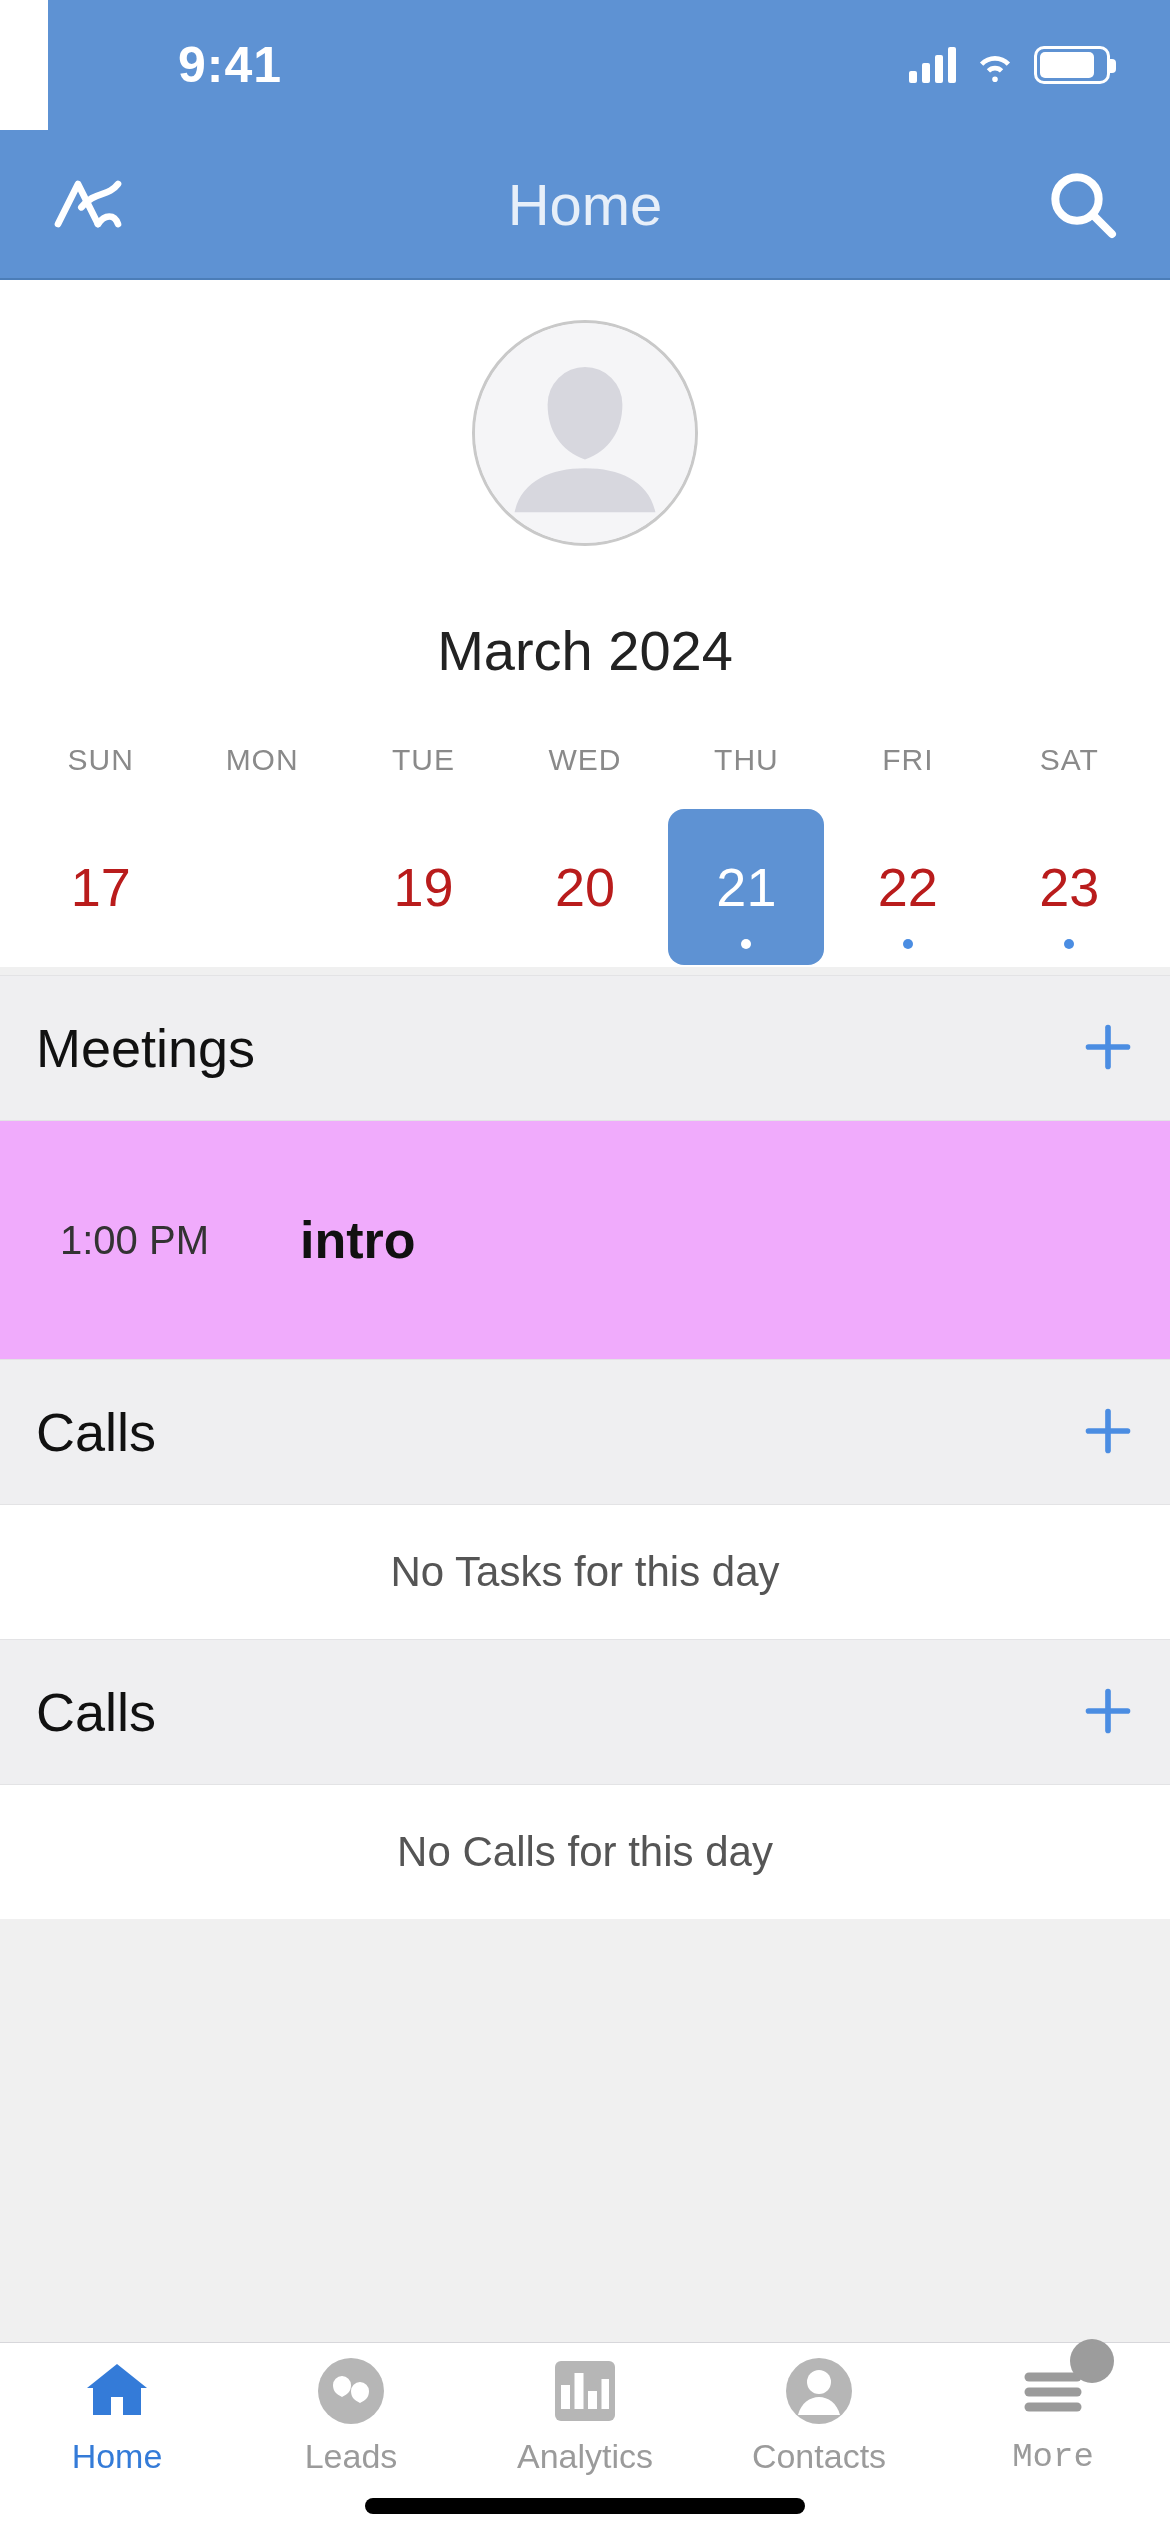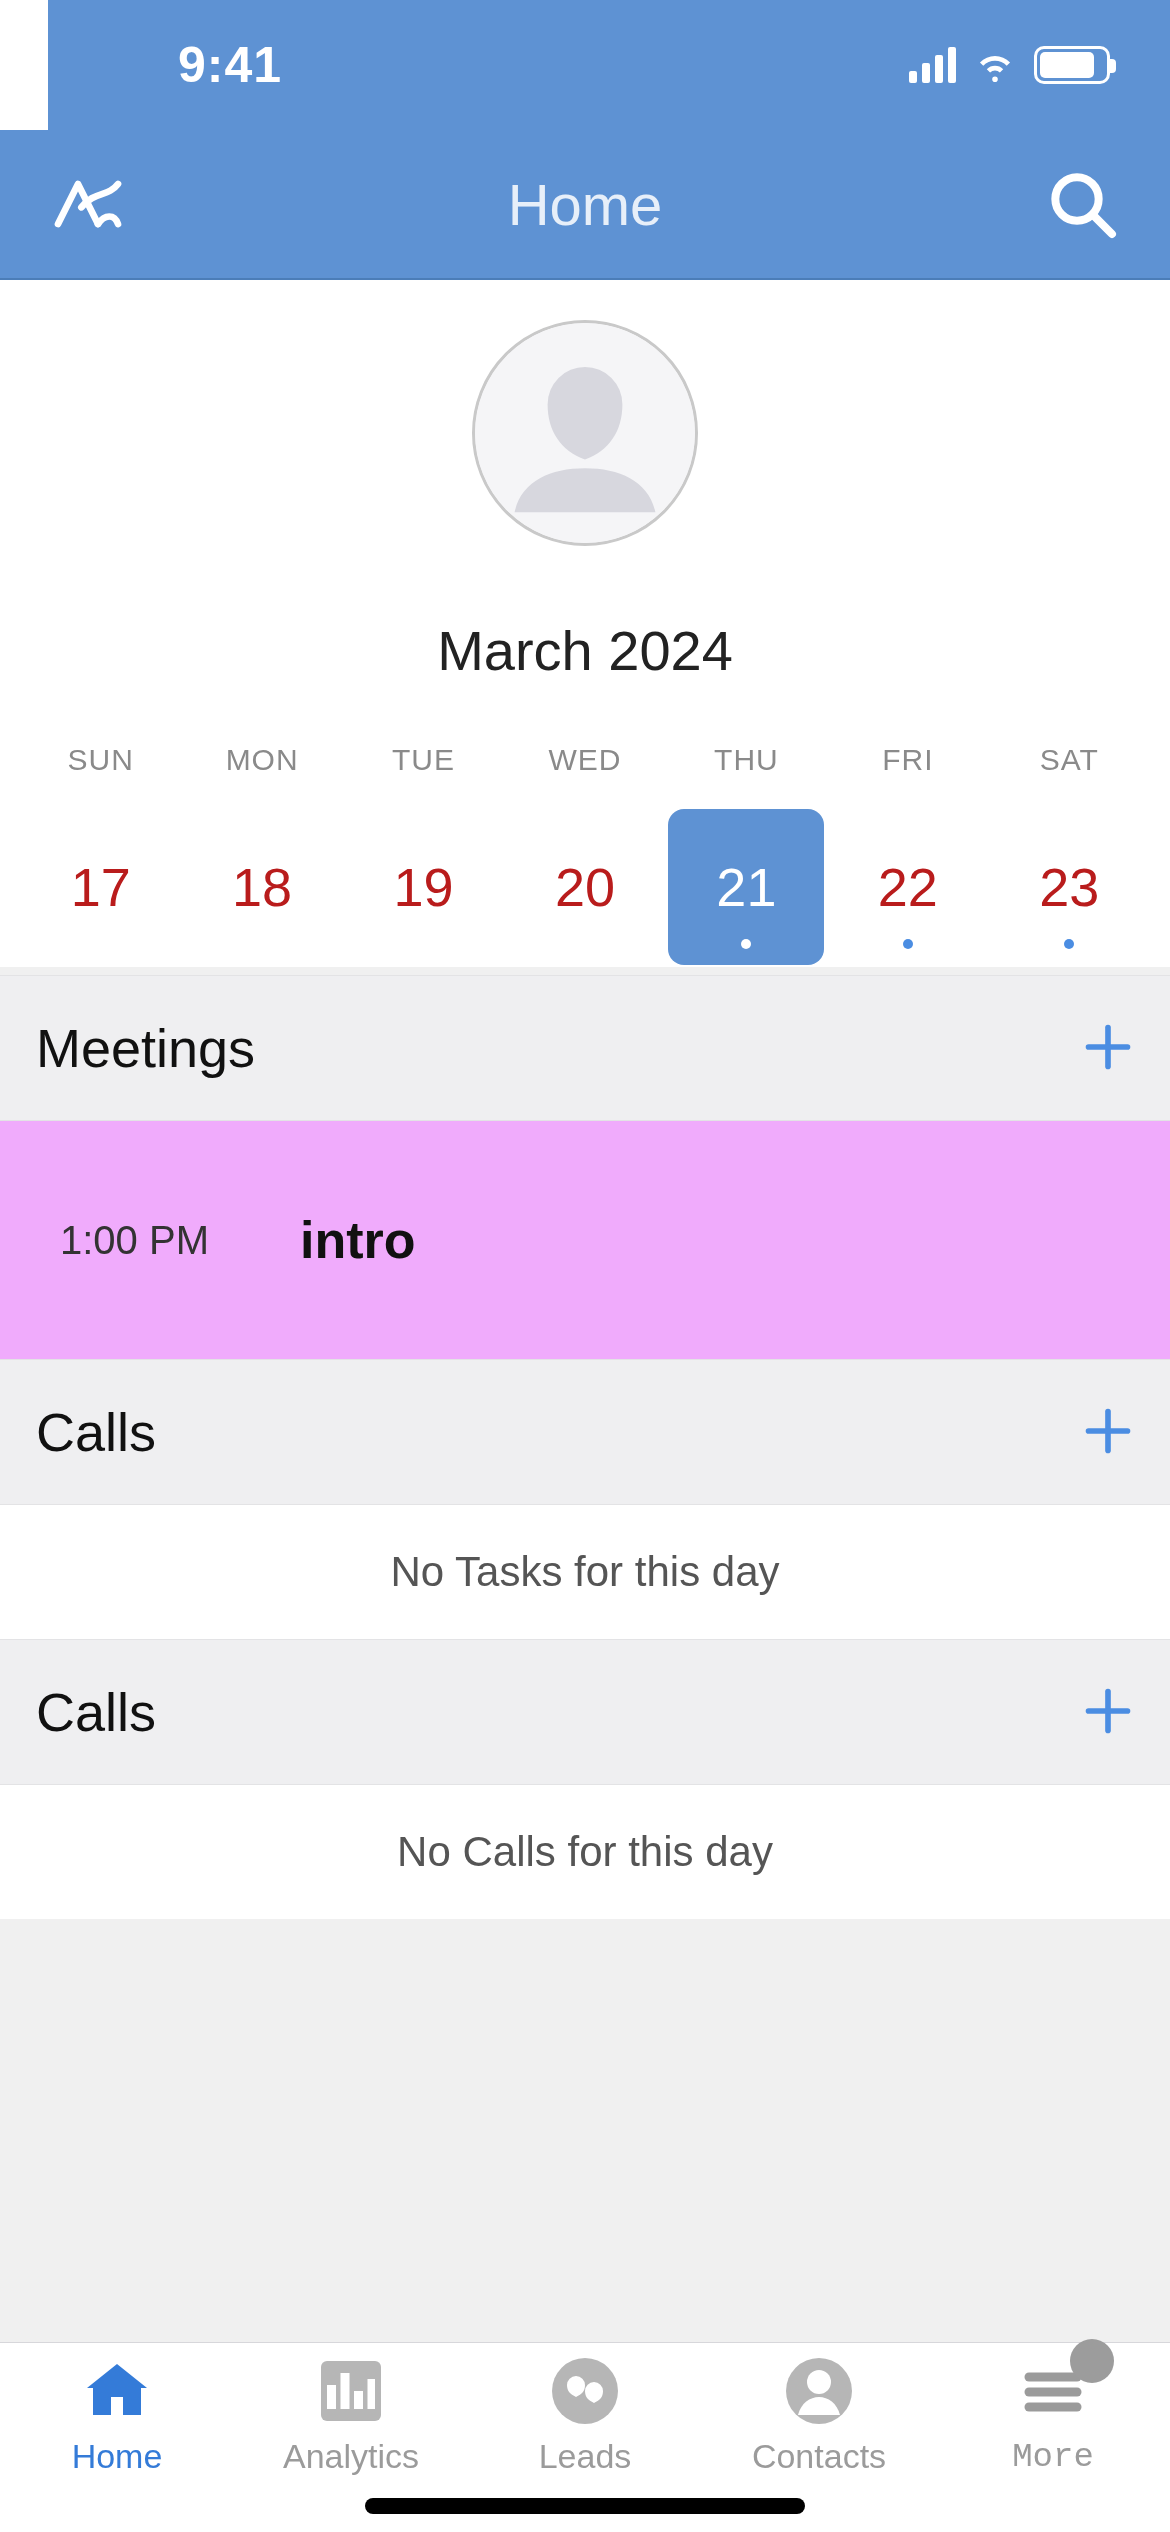--- a/index.html
+++ b/index.html
@@ -135,25 +135,20 @@
         <div class="day-col">
           <div class="day-abbr">SUN</div>
           <div class="day-num-wrap">
               <div class="day-num-box">
                 <div class="day-num">17</div>
               </div>
             </div>
         </div>
         <div class="day-col">
           <div class="day-abbr">MON</div>
-          <div class="day-num-wrap">
-              <div class="day-num-box">
-                <div class="day-num">18</div>
-              </div>
-            </div>
         </div>
         <div class="day-col">
           <div class="day-abbr">TUE</div>
           <div class="day-num-wrap">
               <div class="day-num-box">
                 <div class="day-num">19</div>
               </div>
             </div>
         </div>
         <div class="day-col">
@@ -237,43 +232,43 @@
     <div class="tab active">
       <div class="tab-icon">
         <svg viewBox="0 0 24 24" fill="#347bd8">
             <path d="M12 3 2 11h2v9h6v-6h4v6h6v-9h2z"></path>
           </svg>
       </div>
       <div class="tab-label">Home</div>
     </div>
     <div class="tab">
       <div class="tab-icon">
+        <svg viewBox="0 0 24 24" fill="#b6b6b6">
+            <circle cx="12" cy="12" r="11"></circle>
+            <path d="M9 7a3 3 0 0 1 3 3c0 2-1 3-3 4-2-1-3-2-3-4a3 3 0 0 1 3-3zm6 2a3 3 0 0 1 3 3c0 2-1 3-3 4-2-1-3-2-3-4a3 3 0 0 1 3-3z" fill="#fff"></path>
+          </svg>
+      </div>
+      <div class="tab-label">Leads</div>
+    </div>
+    <div class="tab">
+      <div class="tab-icon">
         <svg viewBox="0 0 24 24" fill="#9b9b9b">
             <rect x="2" y="2" width="20" height="20" rx="2" fill="#b6b6b6"></rect>
             <rect x="4" y="10" width="3" height="8" fill="#fff"></rect>
             <rect x="8.5" y="6" width="3" height="12" fill="#fff"></rect>
             <rect x="13" y="12" width="3" height="6" fill="#fff"></rect>
             <rect x="17.5" y="8" width="2.5" height="10" fill="#fff"></rect>
           </svg>
       </div>
       <div class="tab-label">Analytics</div>
     </div>
     <div class="tab">
       <div class="tab-icon">
         <svg viewBox="0 0 24 24" fill="#b6b6b6">
             <circle cx="12" cy="12" r="11"></circle>
-            <path d="M9 7a3 3 0 0 1 3 3c0 2-1 3-3 4-2-1-3-2-3-4a3 3 0 0 1 3-3zm6 2a3 3 0 0 1 3 3c0 2-1 3-3 4-2-1-3-2-3-4a3 3 0 0 1 3-3z" fill="#fff"></path>
-          </svg>
-      </div>
-      <div class="tab-label">Leads</div>
-    </div>
-    <div class="tab">
-      <div class="tab-icon">
-        <svg viewBox="0 0 24 24" fill="#b6b6b6">
-            <circle cx="12" cy="12" r="11"></circle>
             <circle cx="12" cy="9" r="4" fill="#fff"></circle>
             <path d="M5 20c1-4 4-6 7-6s6 2 7 6z" fill="#fff"></path>
           </svg>
       </div>
       <div class="tab-label">Contacts</div>
     </div>
     <div class="tab more-tab">
       <div class="notif-dot"></div>
       <div class="tab-icon">
         <svg viewBox="0 0 24 24" stroke="#9b9b9b" stroke-width="3" stroke-linecap="round">

